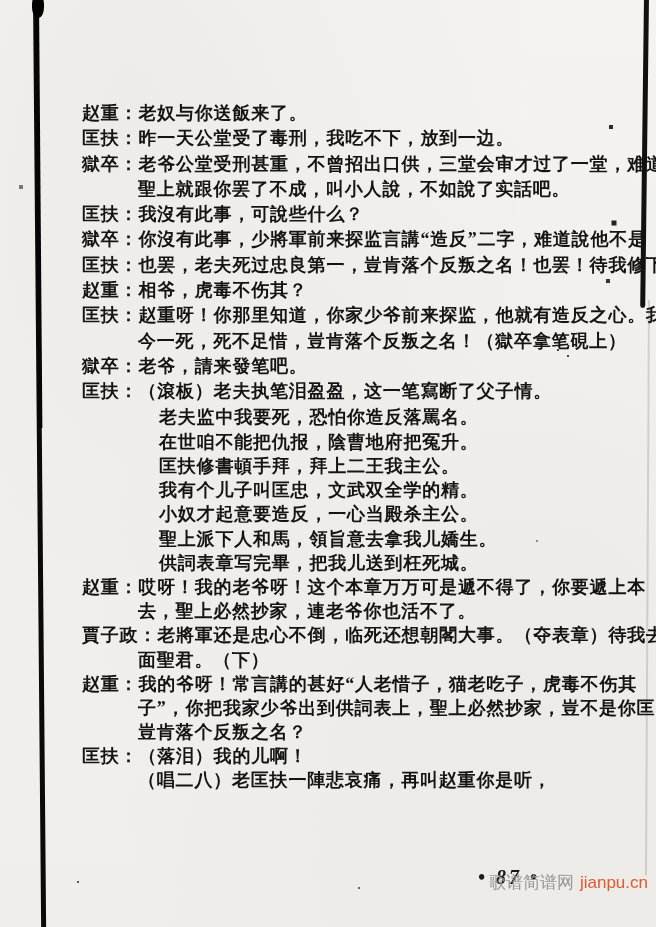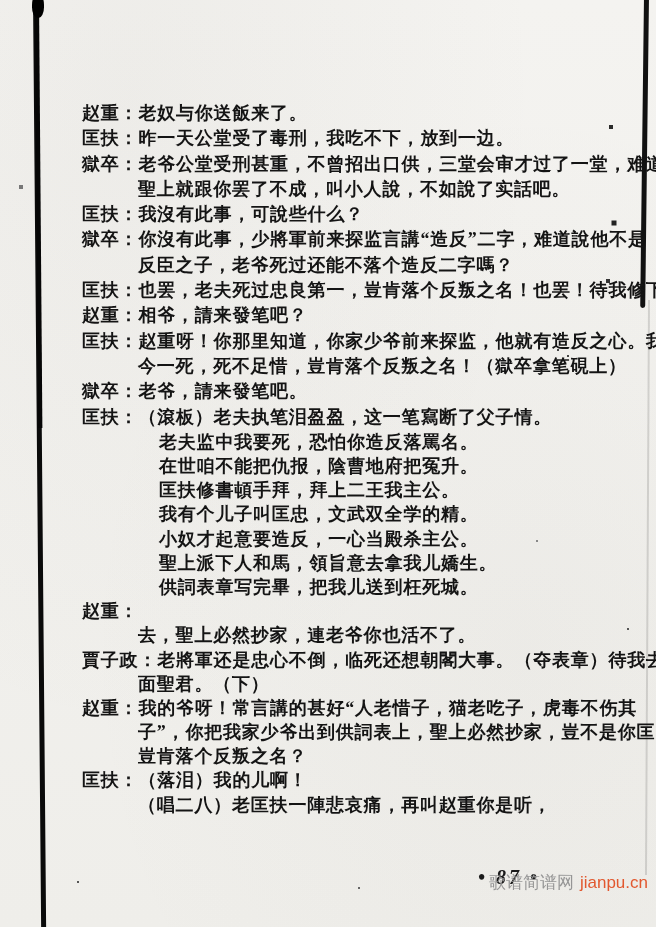--- a/index.html
+++ b/index.html
@@ -114,34 +114,30 @@
   <div class="line">
     <span class="speaker">匡扶：</span>
     <span class="text">我沒有此事，可說些什么？</span>
   </div>
 
   <div class="line">
     <span class="speaker">獄卒：</span>
     <span class="text">你沒有此事，少將軍前来探监言講“造反”二字，难道說他不是</span>
   </div>
 
-  <div class="line cont">
-
-    <span class="text">反臣之子，老爷死过还能不落个造反二字嗎？</span>
-  </div>
 
   <div class="line">
     <span class="speaker">匡扶：</span>
     <span class="text">也罢，老夫死过忠良第一，豈肯落个反叛之名！也罢！待我修下</span>
   </div>
 
 
   <div class="line">
     <span class="speaker">赵重：</span>
-    <span class="text">相爷，請来發笔吧？</span>
+    <span class="text">相爷，虎毒不伤其？</span>
   </div>
 
   <div class="line">
     <span class="speaker">匡扶：</span>
     <span class="text">赵重呀！你那里知道，你家少爷前来探监，他就有造反之心。我</span>
   </div>
 
   <div class="line cont">
 
     <span class="text">今一死，死不足惜，豈肯落个反叛之名！（獄卒拿笔硯上）</span>
@@ -187,20 +183,21 @@
     <span class="text">聖上派下人和馬，領旨意去拿我儿嬌生。</span>
   </div>
 
   <div class="line verse">
 
     <span class="text">供詞表章写完畢，把我儿送到枉死城。</span>
   </div>
 
   <div class="line">
     <span class="speaker">赵重：</span>
+    <span class="text">哎呀！我的老爷呀！这个本章万万可是遞不得了，你要遞上本</span>
   </div>
 
   <div class="line cont">
 
     <span class="text">去，聖上必然抄家，連老爷你也活不了。</span>
   </div>
 
 
   <div class="line">
     <span class="speaker">賈子政：</span>

